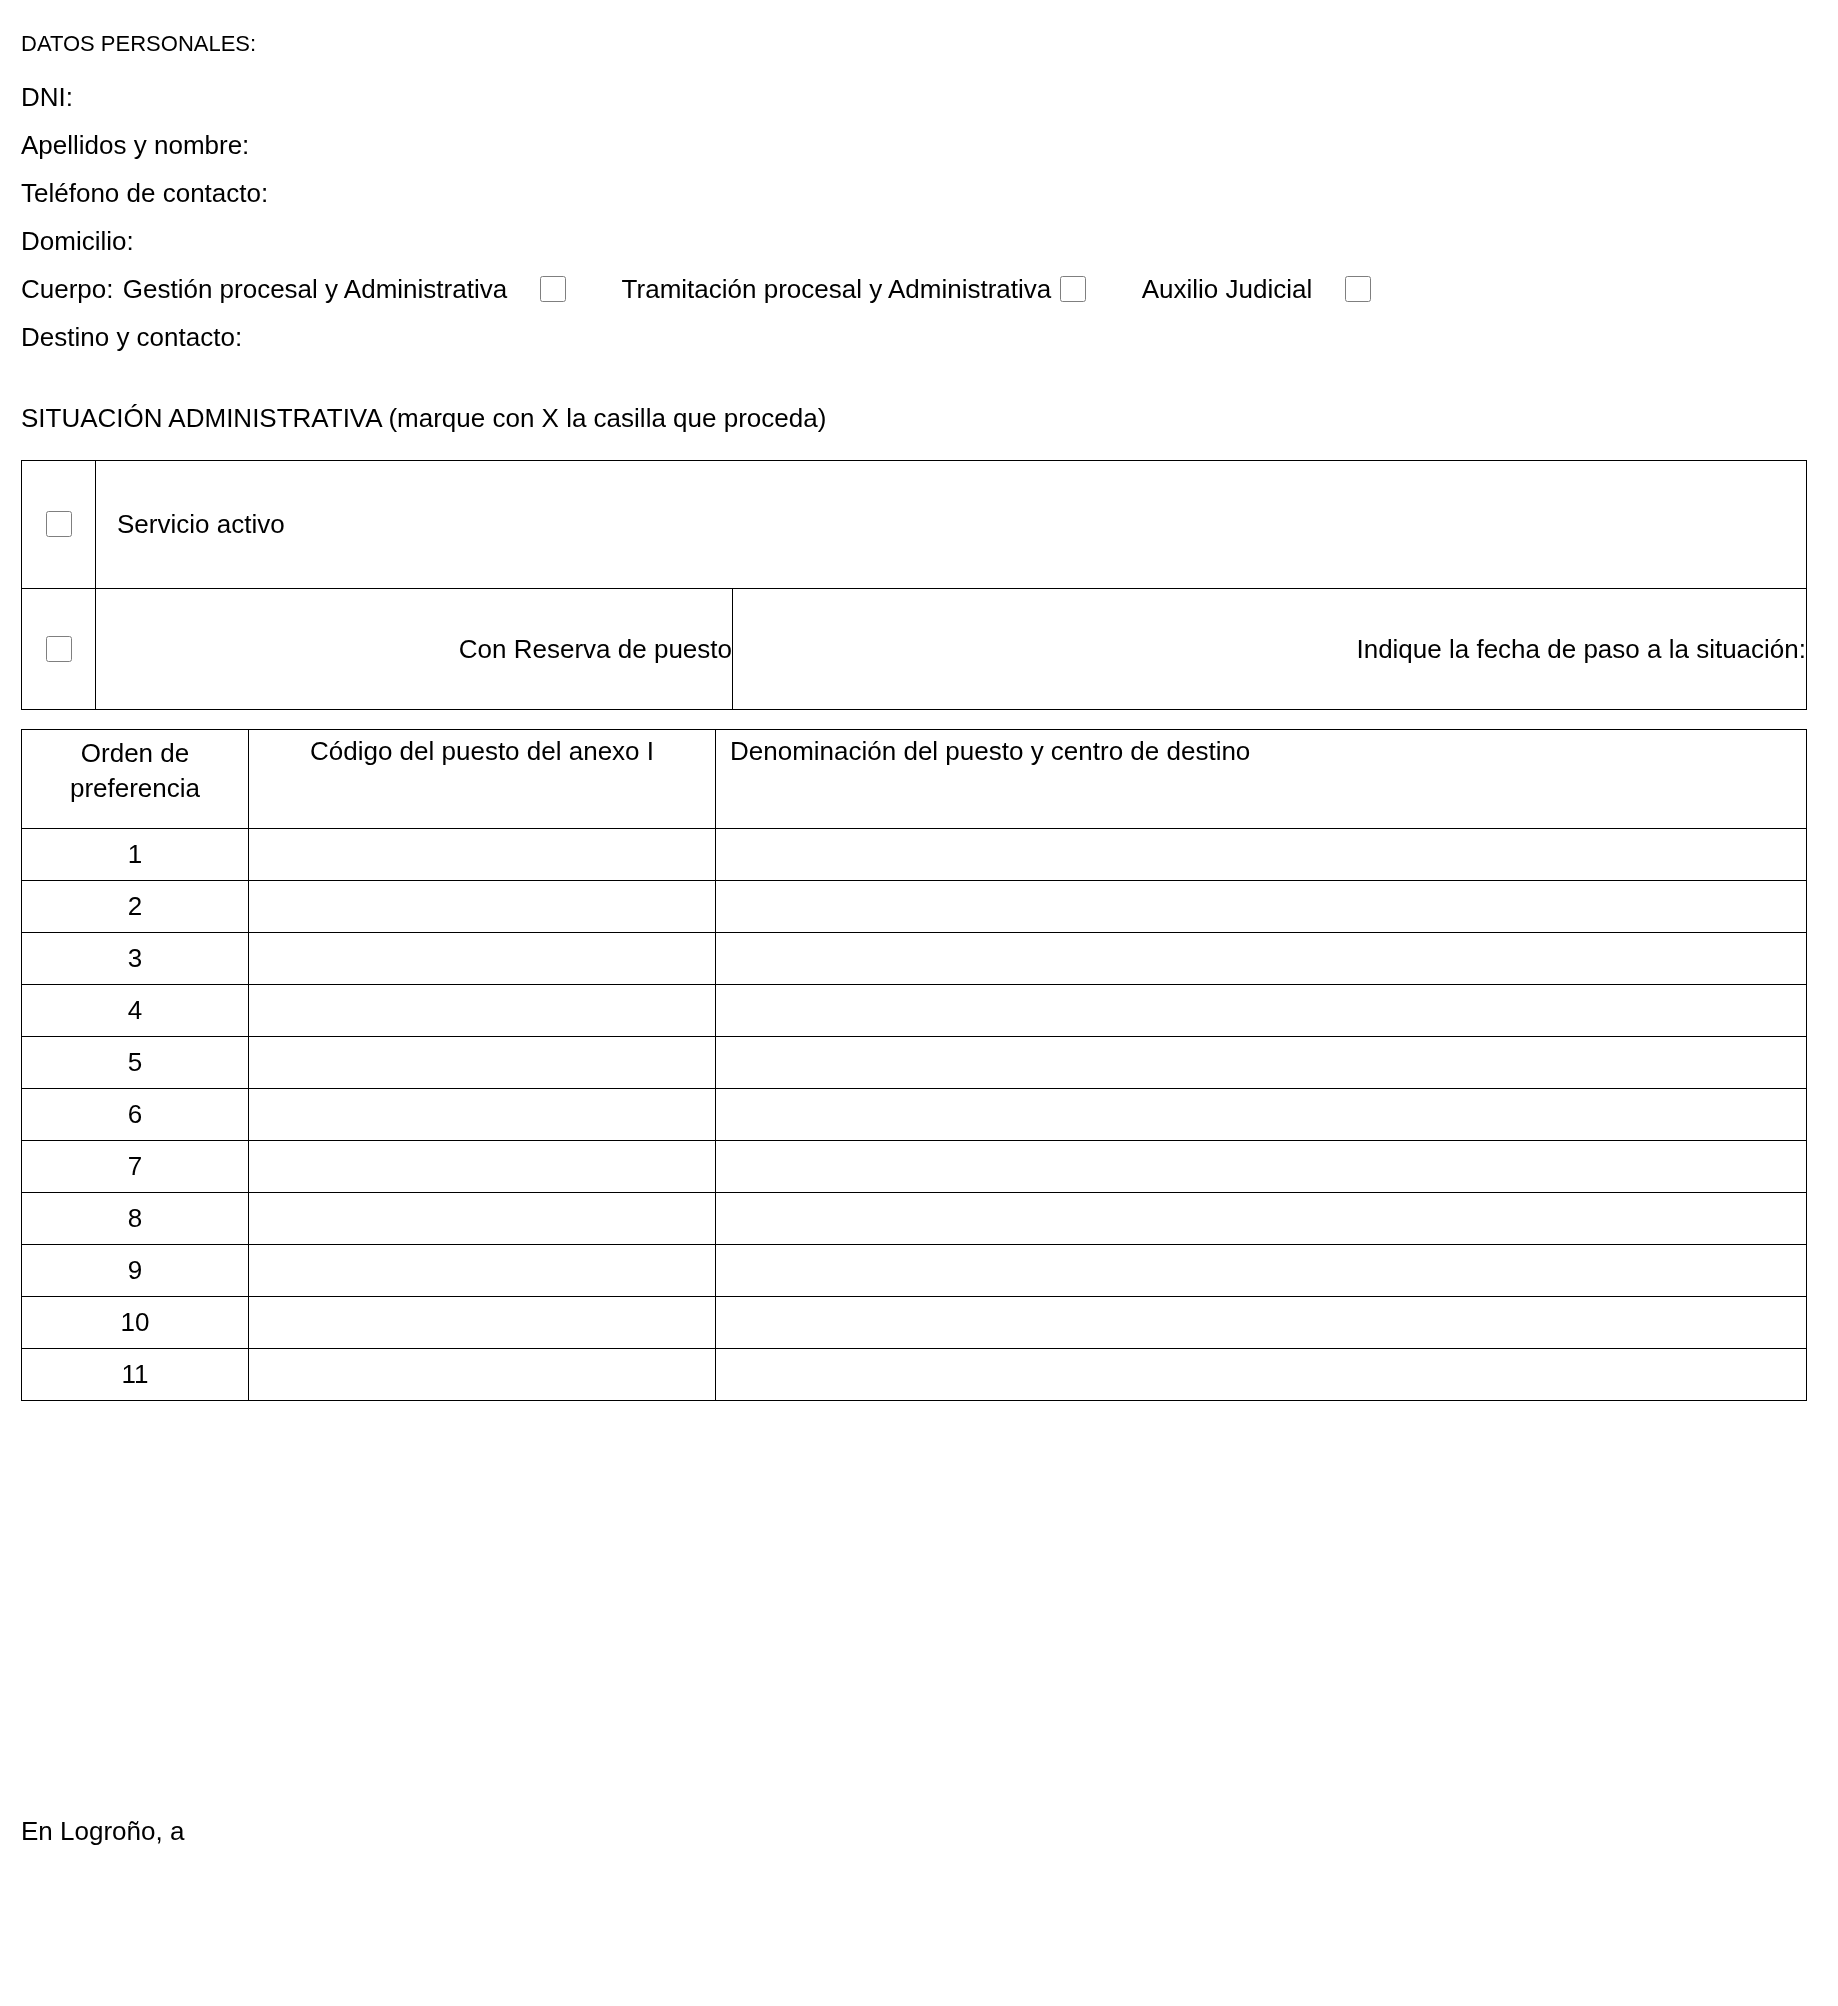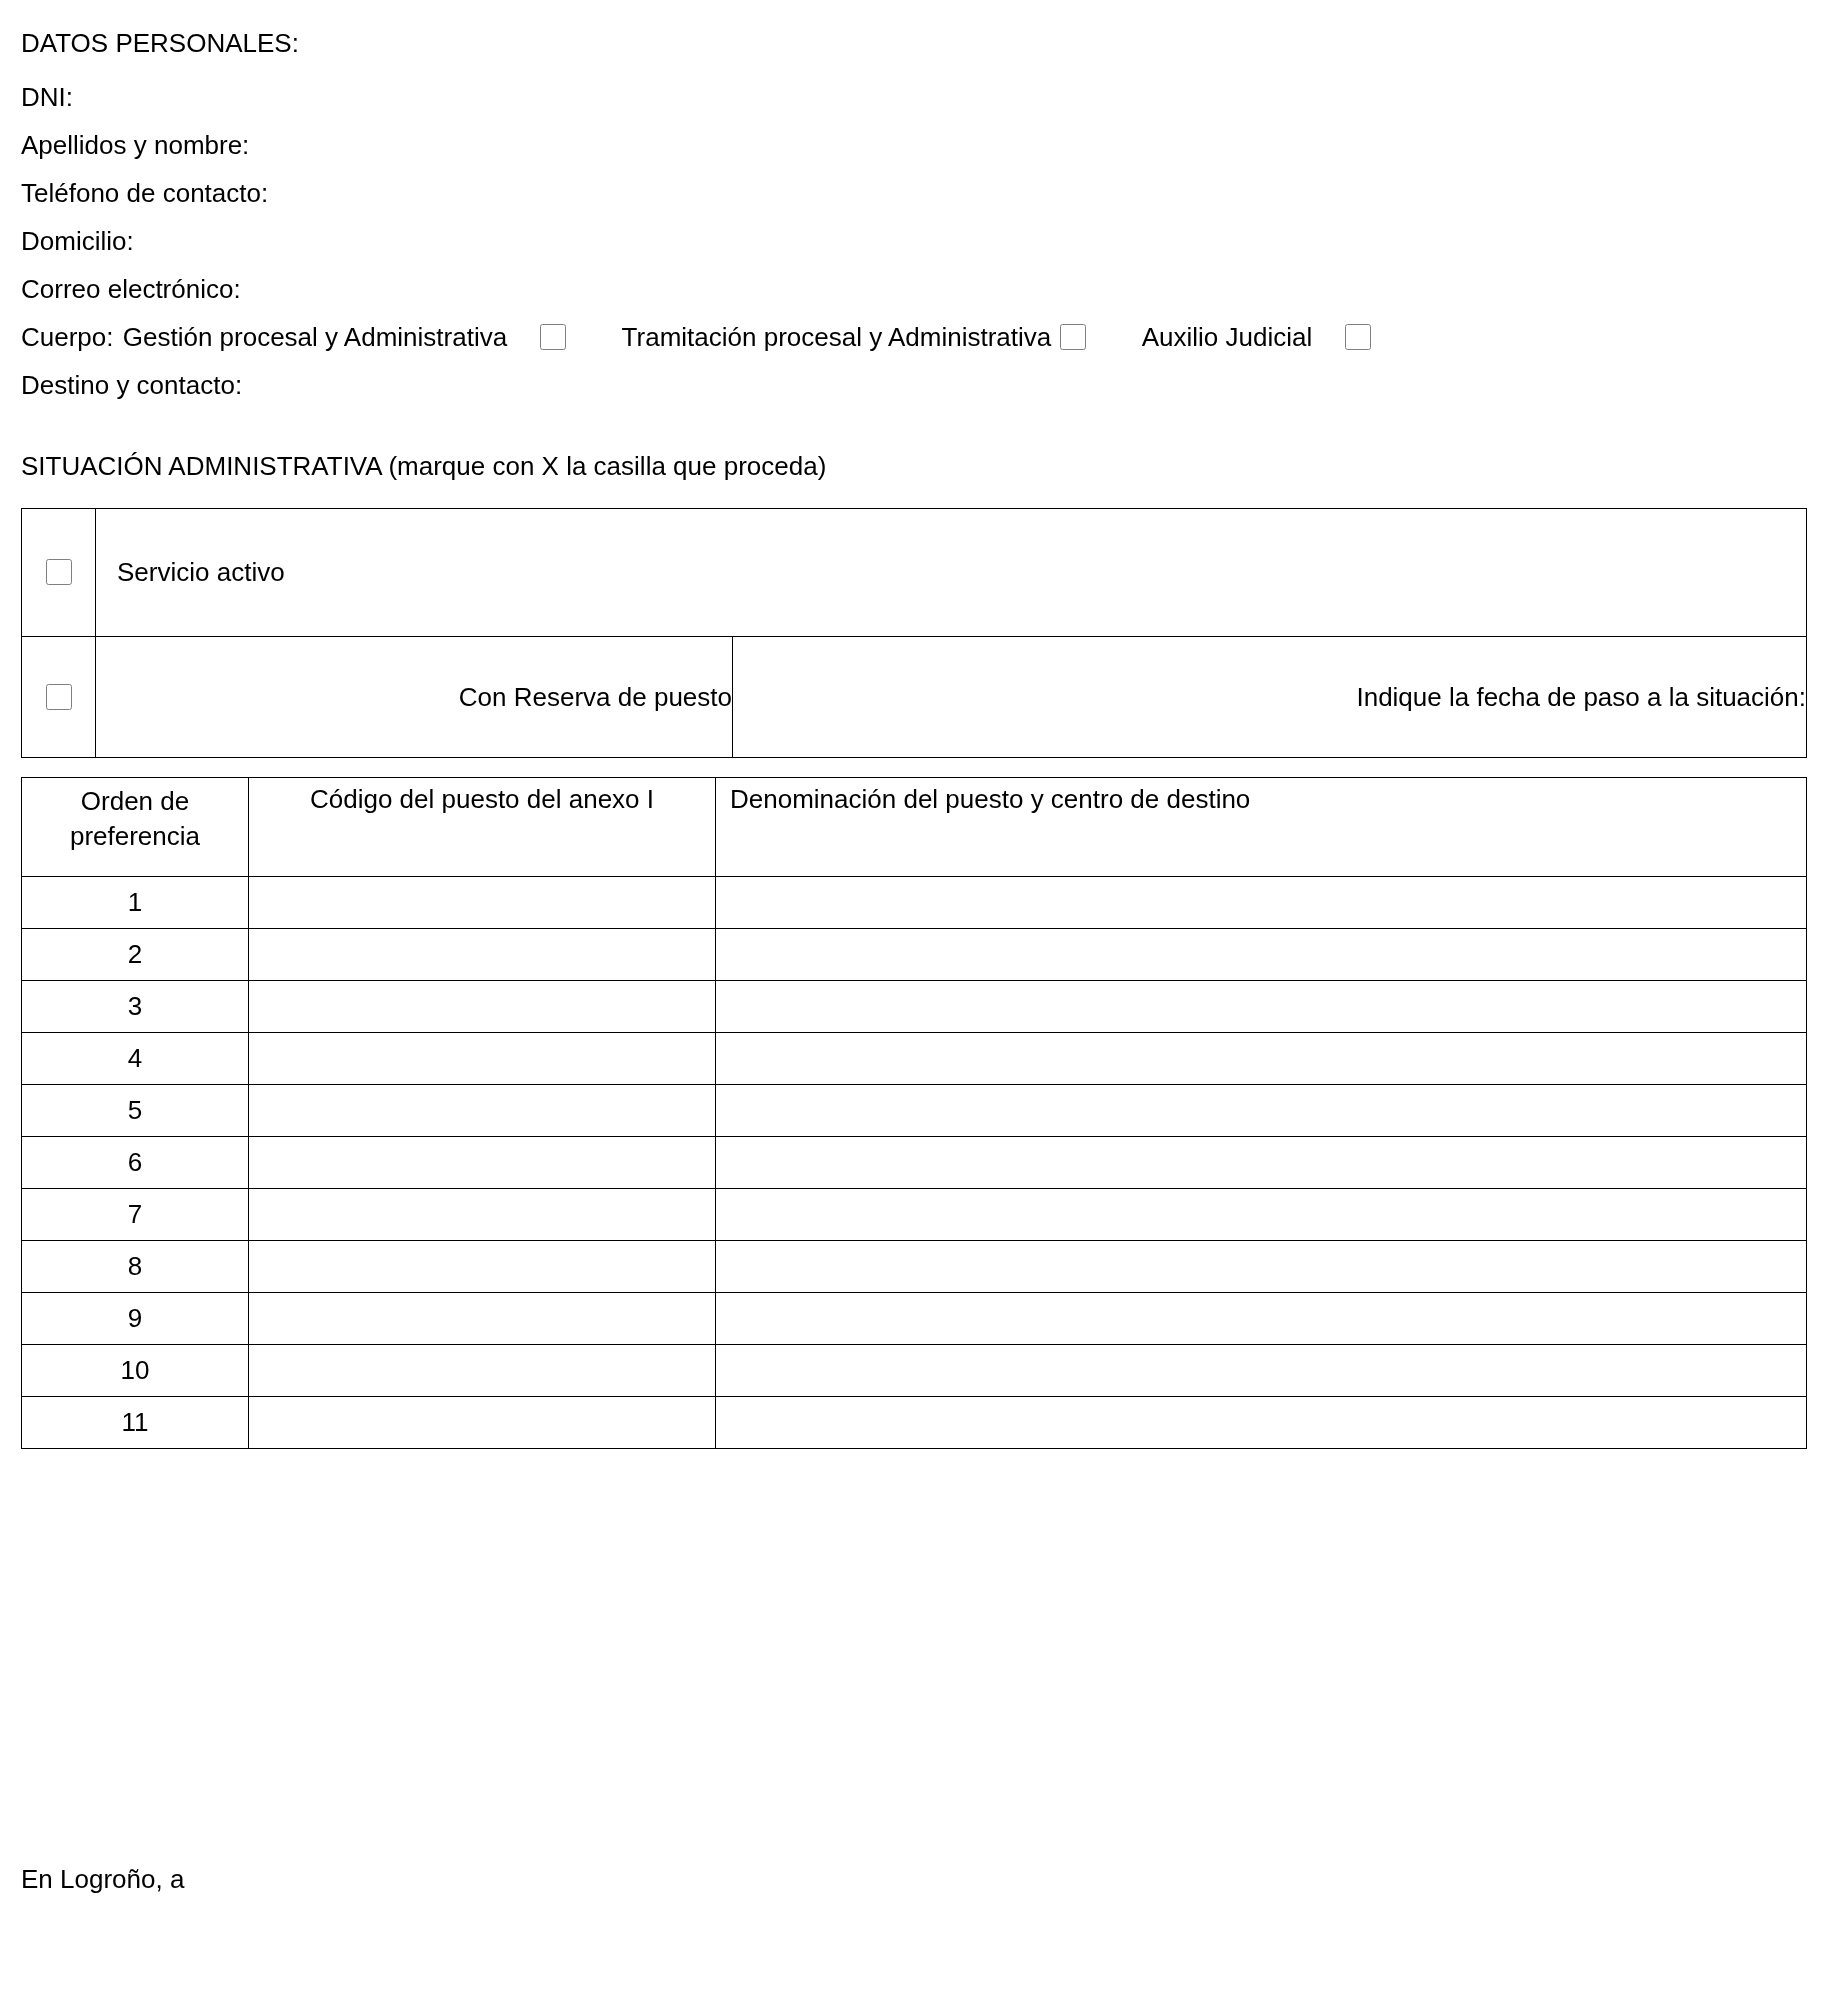--- a/index.html
+++ b/index.html
@@ -7,21 +7,21 @@
   body {
     width: 1838px;
     min-height: 2007px;
     font-family: "Liberation Sans", sans-serif;
     color: #000000;
     font-size: 26px;
   }
   .doc { padding: 26px 26px 35px 21px; }
 
   .section-title {
-    font-size: 26px;
+    font-size: 22px;
     line-height: 35px;
   }
 
   .fields { margin-top: 12px; }
   .field-line {
     font-size: 26px;
     line-height: 48px;
     white-space: nowrap;
   }
 
@@ -82,21 +82,20 @@
 
 <div class="doc">
 
   <div class="section-title">DATOS PERSONALES:</div>
 
   <div class="fields">
     <div class="field-line">DNI:</div>
     <div class="field-line">Apellidos y nombre:</div>
     <div class="field-line">Teléfono de contacto:</div>
     <div class="field-line">Domicilio:</div>
-    <div class="field-line">Correo electrónico:</div>
 
     <div class="field-line cuerpo-line">
       <span class="opt-label">Cuerpo:</span>
       <span class="opt-label gap-sm">Gestión procesal y Administrativa</span>
       <span class="checkbox gap-md"></span>
       <span class="opt-label gap-lg">Tramitación procesal y Administrativa</span>
       <span class="checkbox gap-sm"></span>
       <span class="opt-label gap-lg">Auxilio Judicial</span>
       <span class="checkbox gap-md"></span>
     </div>

